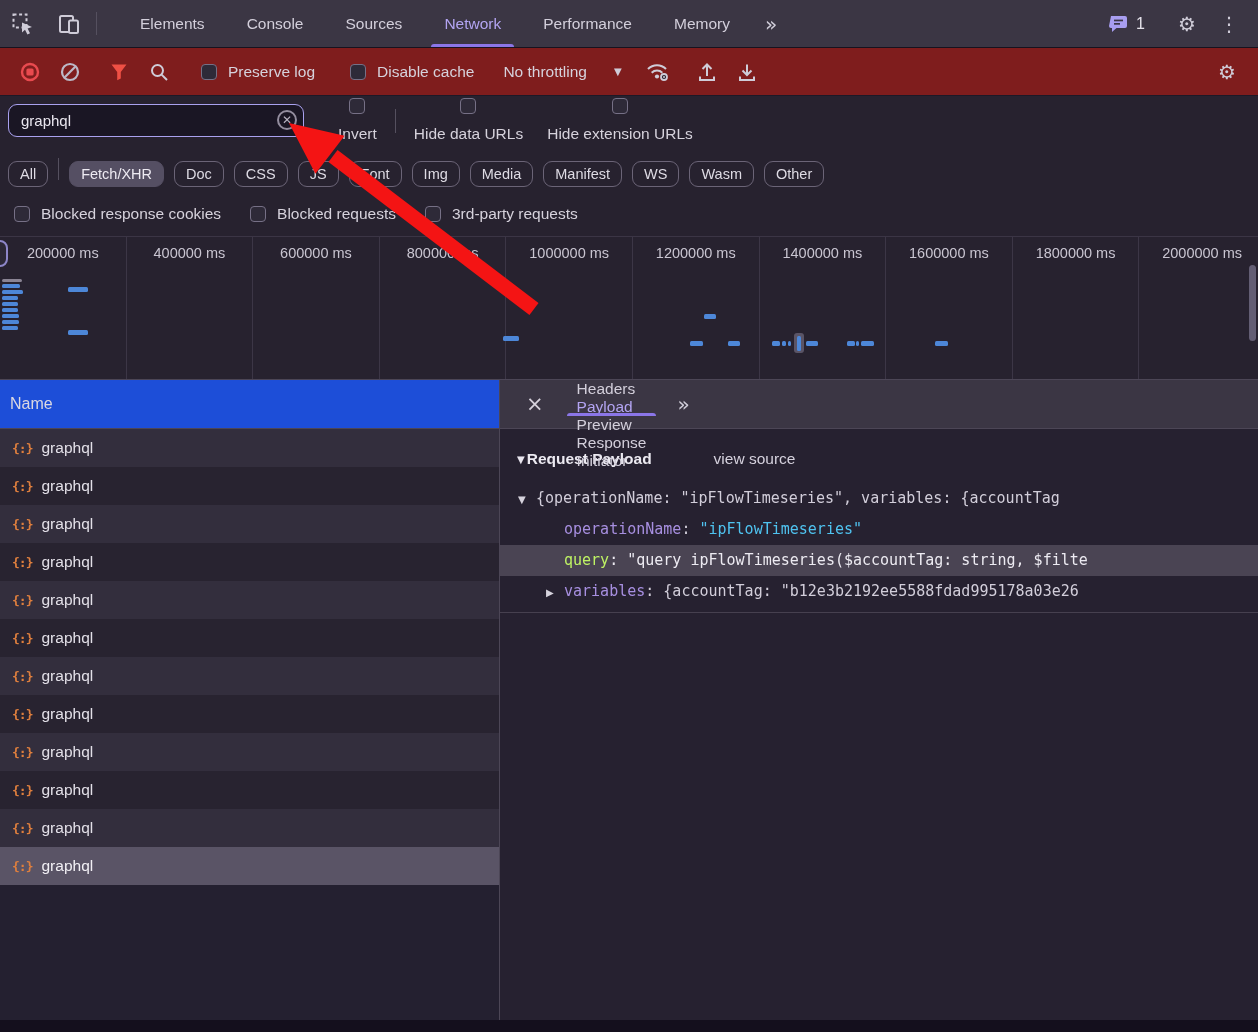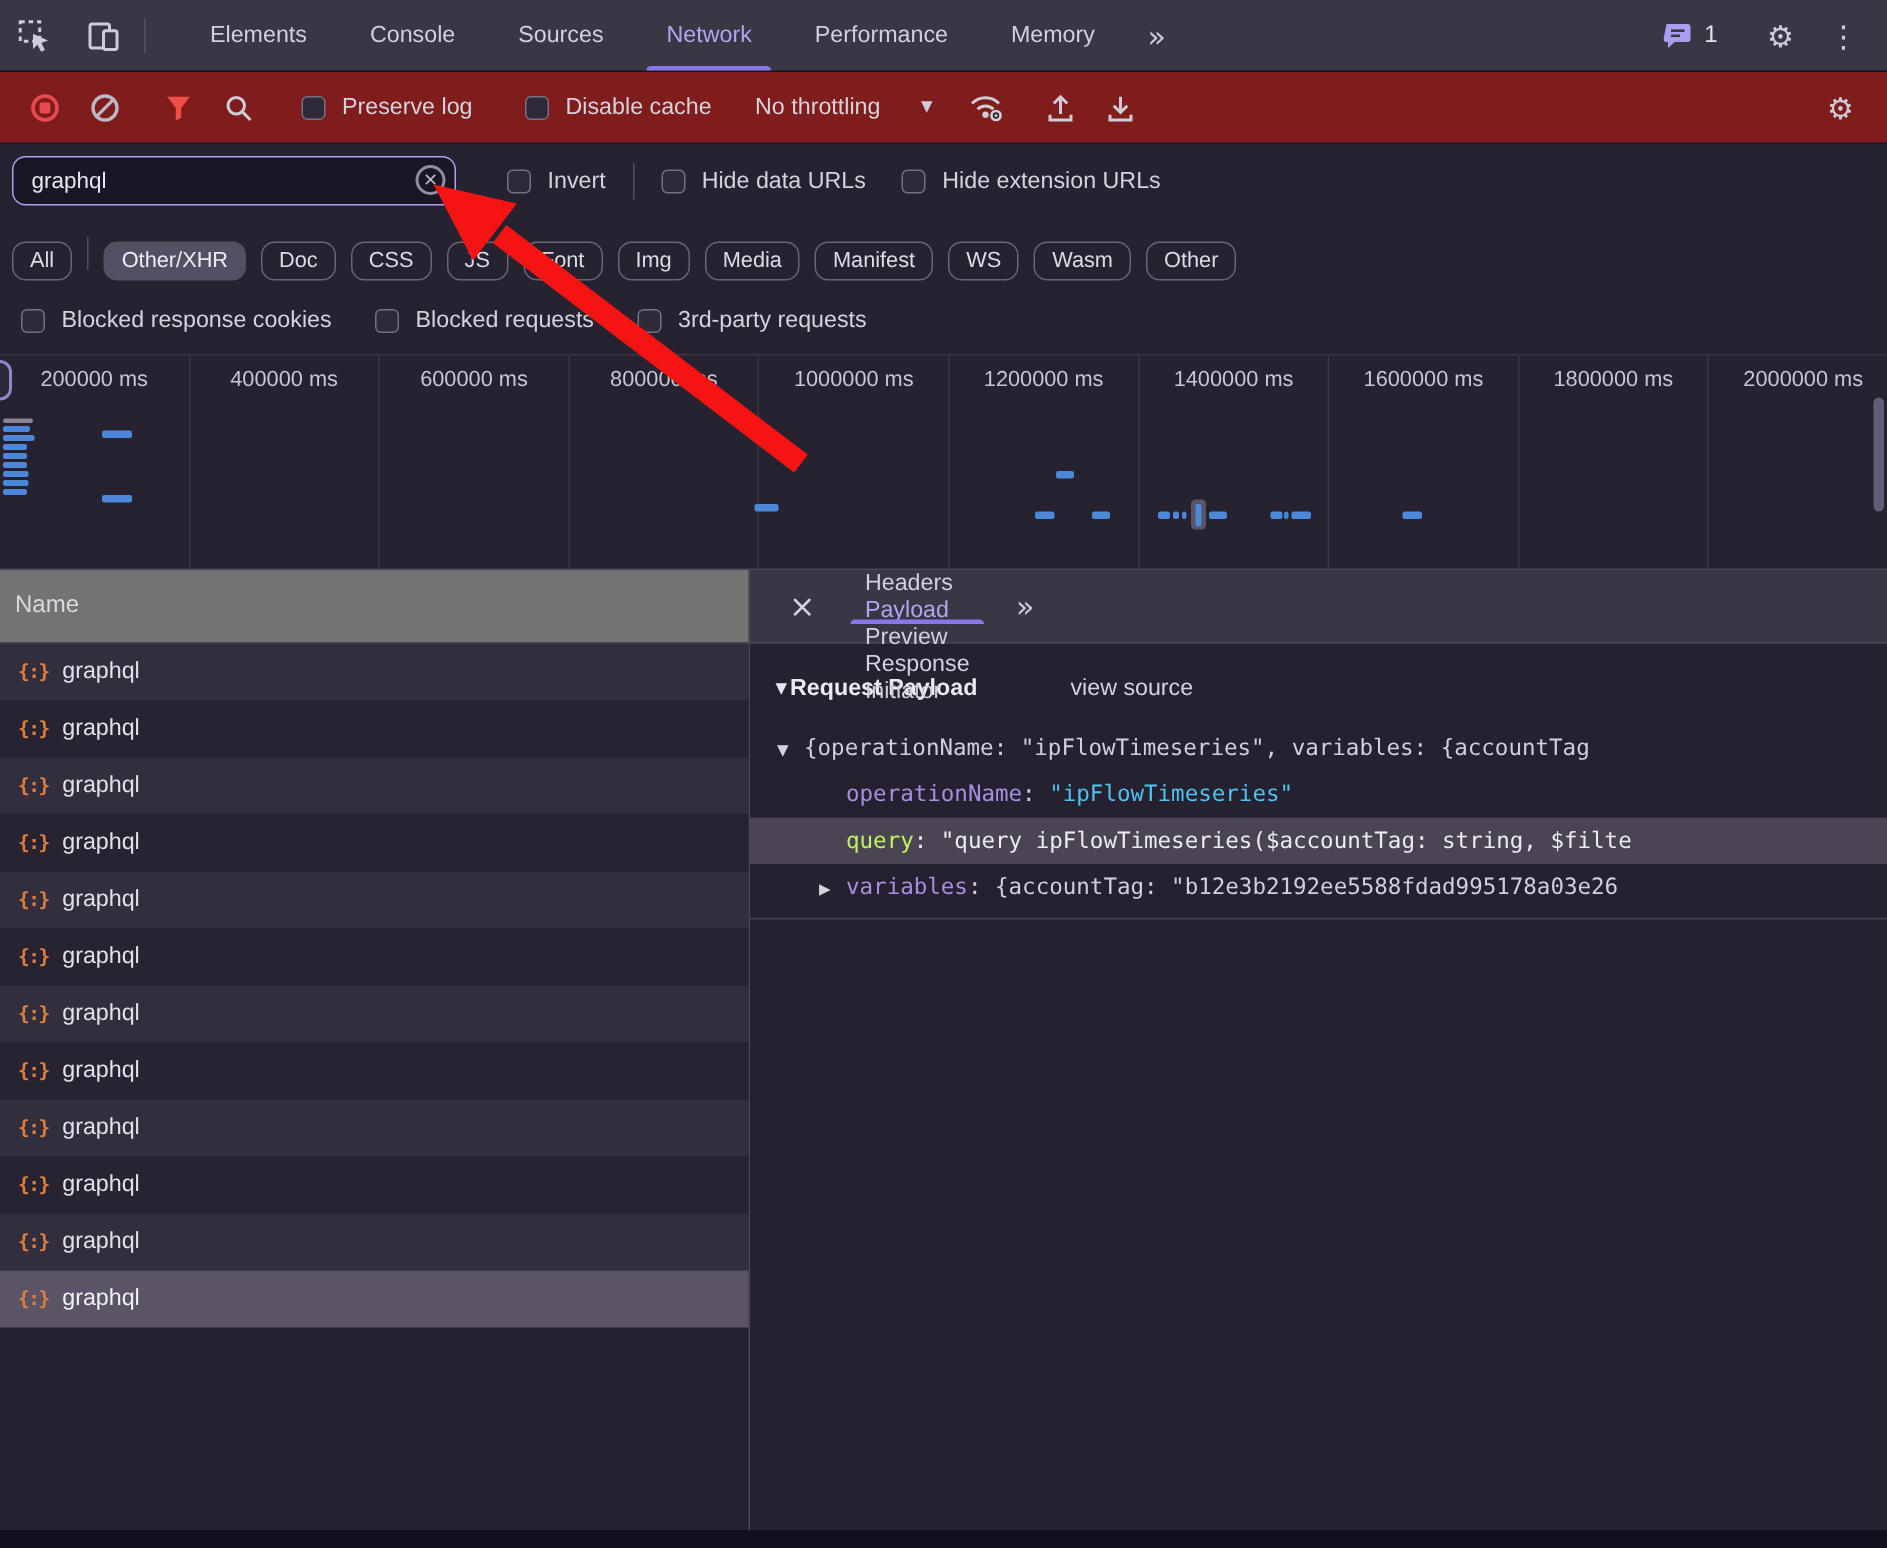--- a/index.html
+++ b/index.html
@@ -57,21 +57,21 @@
   .filterbox input {
     width:100%; height:100%; background:#1a1624; border:1.5px solid #a9a1ef;
     border-radius:9px; color:#e9e6ef; font-size:15px; padding:0 34px 0 12px;
     font-family:"Liberation Sans", sans-serif; outline:none;
   }
   .clearbtn {
     position:absolute; right:7px; top:6px; width:20px; height:20px; border-radius:50%;
     border:2px solid #938d9e; color:#b9b4c2; font-size:12px; font-weight:bold;
     display:flex; align-items:center; justify-content:center; cursor:pointer;
   }
-  .filterrow .cbgroup { padding:0 12px; }
+  .filterrow .cbgroup { padding:0 12px;flex-direction:column; }
   .filterrow .first { margin-left:22px; }
 
   
   .pillsrow { height:47px; background:#27222f; display:flex; align-items:center; padding:0 8px; gap:10px; }
   .pill {
     border:1px solid #6b6477; border-radius:9px; padding:4px 11px; font-size:14.5px;
     font-weight:500; color:#dedbe4; cursor:pointer; white-space:nowrap; background:transparent;margin-top:11px;
   }
   .pill.active { background:#554f63; border-color:#554f63; color:#edeaf2; }
   .pilldiv { width:1px; height:22px; background:#55505f; }
@@ -101,21 +101,21 @@
   }
   .tl-thumb {
     position:absolute; right:2px; top:28px; width:7px; height:76px;
     background:#6f6980; border-radius:4px; opacity:.85;
   }
 
   
   .main { display:flex; height:640px; }
   .leftpanel { width:500px; flex:0 0 auto; border-right:1px solid #4c4656; background:#242030; display:flex; flex-direction:column; }
   .name-header {
-    height:49px; background:#737373; border-bottom:1px solid #4c4656;
+    height:49px; background:#1d4ed8; border-bottom:1px solid #4c4656;
     display:flex; align-items:center; padding-left:10px; font-size:16px; color:#dbd8e1;
   }
   .row {
     height:38px; display:flex; align-items:center; gap:9px; padding-left:12px;
     font-size:15.5px; color:#e3e0e8; cursor:pointer;
   }
   .row.odd { background:#332e3d; }
   .row.even { background:#282330; }
   .row.selected { background:#5a5466; color:#f2f0f5; }
   .rowicon { font-family:"DejaVu Sans Mono", monospace; font-size:13px; font-weight:bold; color:#df7f3e; letter-spacing:-1px; }
@@ -305,21 +305,21 @@
   </span>
   <span class="cbgroup">
     <span class="cb"></span>
     <span class="cb-label">Hide extension URLs</span>
   </span>
 </div>
 
 <div class="pillsrow" id="pills">
     <button class="pill">All</button>
     <span class="pilldiv"></span>
-    <button class="pill active">Other/XHR</button>
+    <button class="pill active">Fetch/XHR</button>
     <button class="pill">Doc</button>
     <button class="pill">CSS</button>
     <button class="pill">JS</button>
     <button class="pill">Font</button>
     <button class="pill">Img</button>
     <button class="pill">Media</button>
     <button class="pill">Manifest</button>
     <button class="pill">WS</button>
     <button class="pill">Wasm</button>
     <button class="pill">Other</button>

